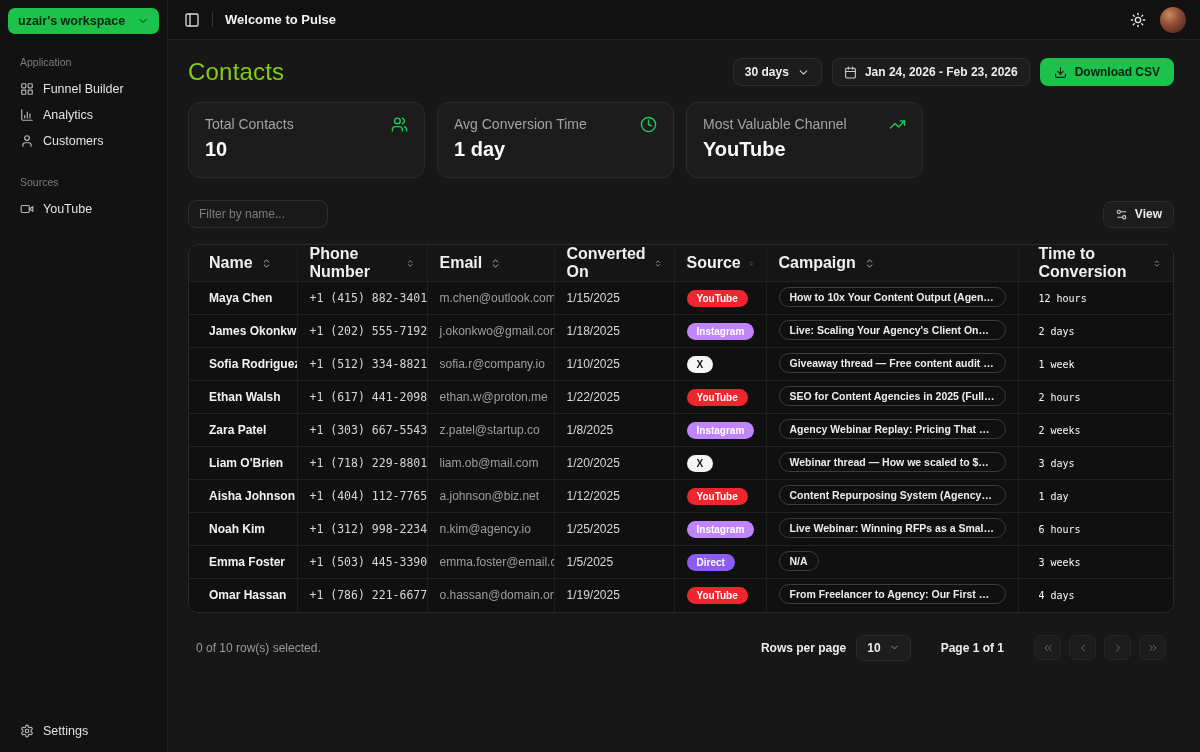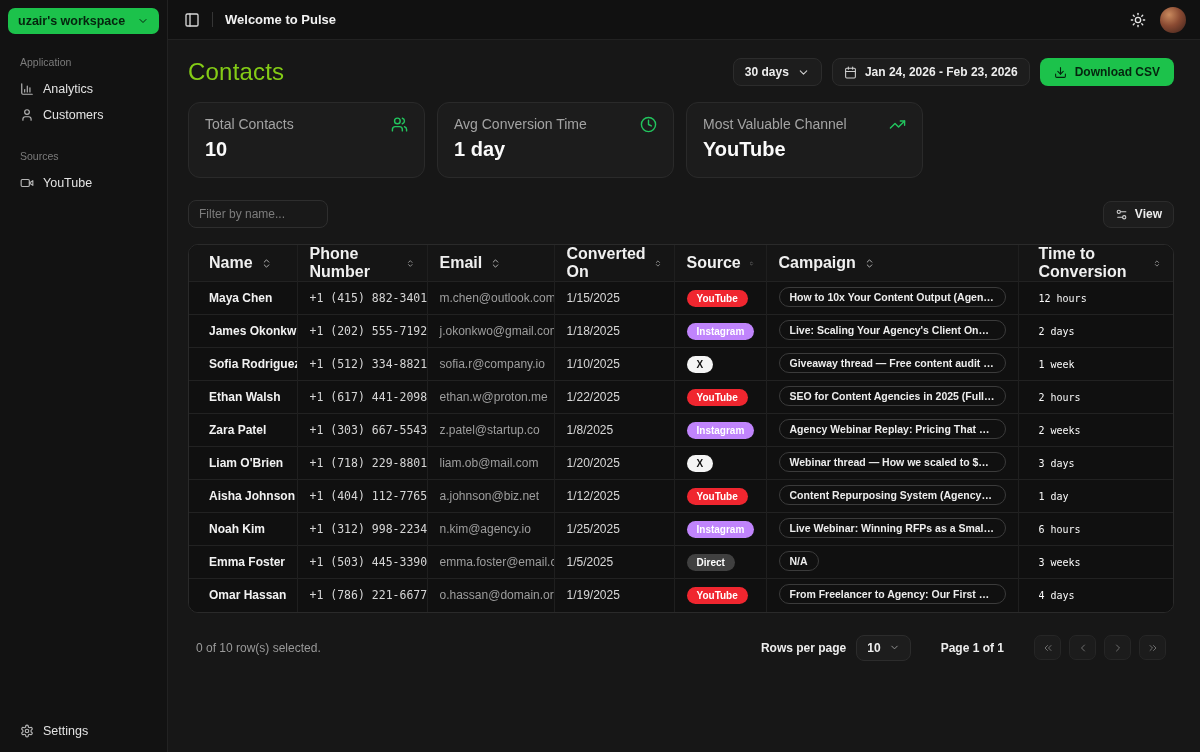--- a/index.html
+++ b/index.html
@@ -121,20 +121,29 @@
   <aside class="sidebar">
     <button class="workspace-btn">
       <span>uzair's workspace</span>
       <svg viewBox="0 0 24 24">
           <path d="m6 9 6 6 6-6"></path>
         </svg>
     </button>
 
     <div class="side-section">
       <div class="side-label">Application</div>
+      <div class="side-item">
+        <svg viewBox="0 0 24 24">
+            <rect x="3" y="3" width="7" height="7" rx="1"></rect>
+            <rect x="14" y="3" width="7" height="7" rx="1"></rect>
+            <rect x="14" y="14" width="7" height="7" rx="1"></rect>
+            <rect x="3" y="14" width="7" height="7" rx="1"></rect>
+          </svg>
+        <span>Funnel Builder</span>
+      </div>
       <div class="side-item">
         <svg viewBox="0 0 24 24">
             <path d="M3 3v16a2 2 0 0 0 2 2h16"></path>
             <path d="M8 17v-4"></path>
             <path d="M12.5 17V7"></path>
             <path d="M17 17v-7"></path>
           </svg>
         <span>Analytics</span>
       </div>
       <div class="side-item">
@@ -425,21 +434,21 @@
                 <td class="c-date">1/25/2025</td>
                 <td><span class="src-badge" style="background: rgb(192, 132, 252); color: rgb(255, 255, 255);">Instagram</span></td>
                 <td><span class="camp-badge">Live Webinar: Winning RFPs as a Small Agency</span></td>
                 <td class="c-time">6 hours</td>
               </tr>
               <tr>
                 <td class="c-name">Emma Foster</td>
                 <td class="c-mono">+1 (503) 445-3390</td>
                 <td class="c-email">emma.foster@email.com</td>
                 <td class="c-date">1/5/2025</td>
-                <td><span class="src-badge" style="background: #404040; color: rgb(255, 255, 255);">Direct</span></td>
+                <td><span class="src-badge" style="background: #8b5cf6; color: rgb(255, 255, 255);">Direct</span></td>
                 <td><span class="camp-badge">N/A</span></td>
                 <td class="c-time">3 weeks</td>
               </tr>
               <tr>
                 <td class="c-name">Omar Hassan</td>
                 <td class="c-mono">+1 (786) 221-6677</td>
                 <td class="c-email">o.hassan@domain.org</td>
                 <td class="c-date">1/19/2025</td>
                 <td><span class="src-badge" style="background: rgb(240, 38, 47); color: rgb(255, 255, 255);">YouTube</span></td>
                 <td><span class="camp-badge">From Freelancer to Agency: Our First 90 Days</span></td>

